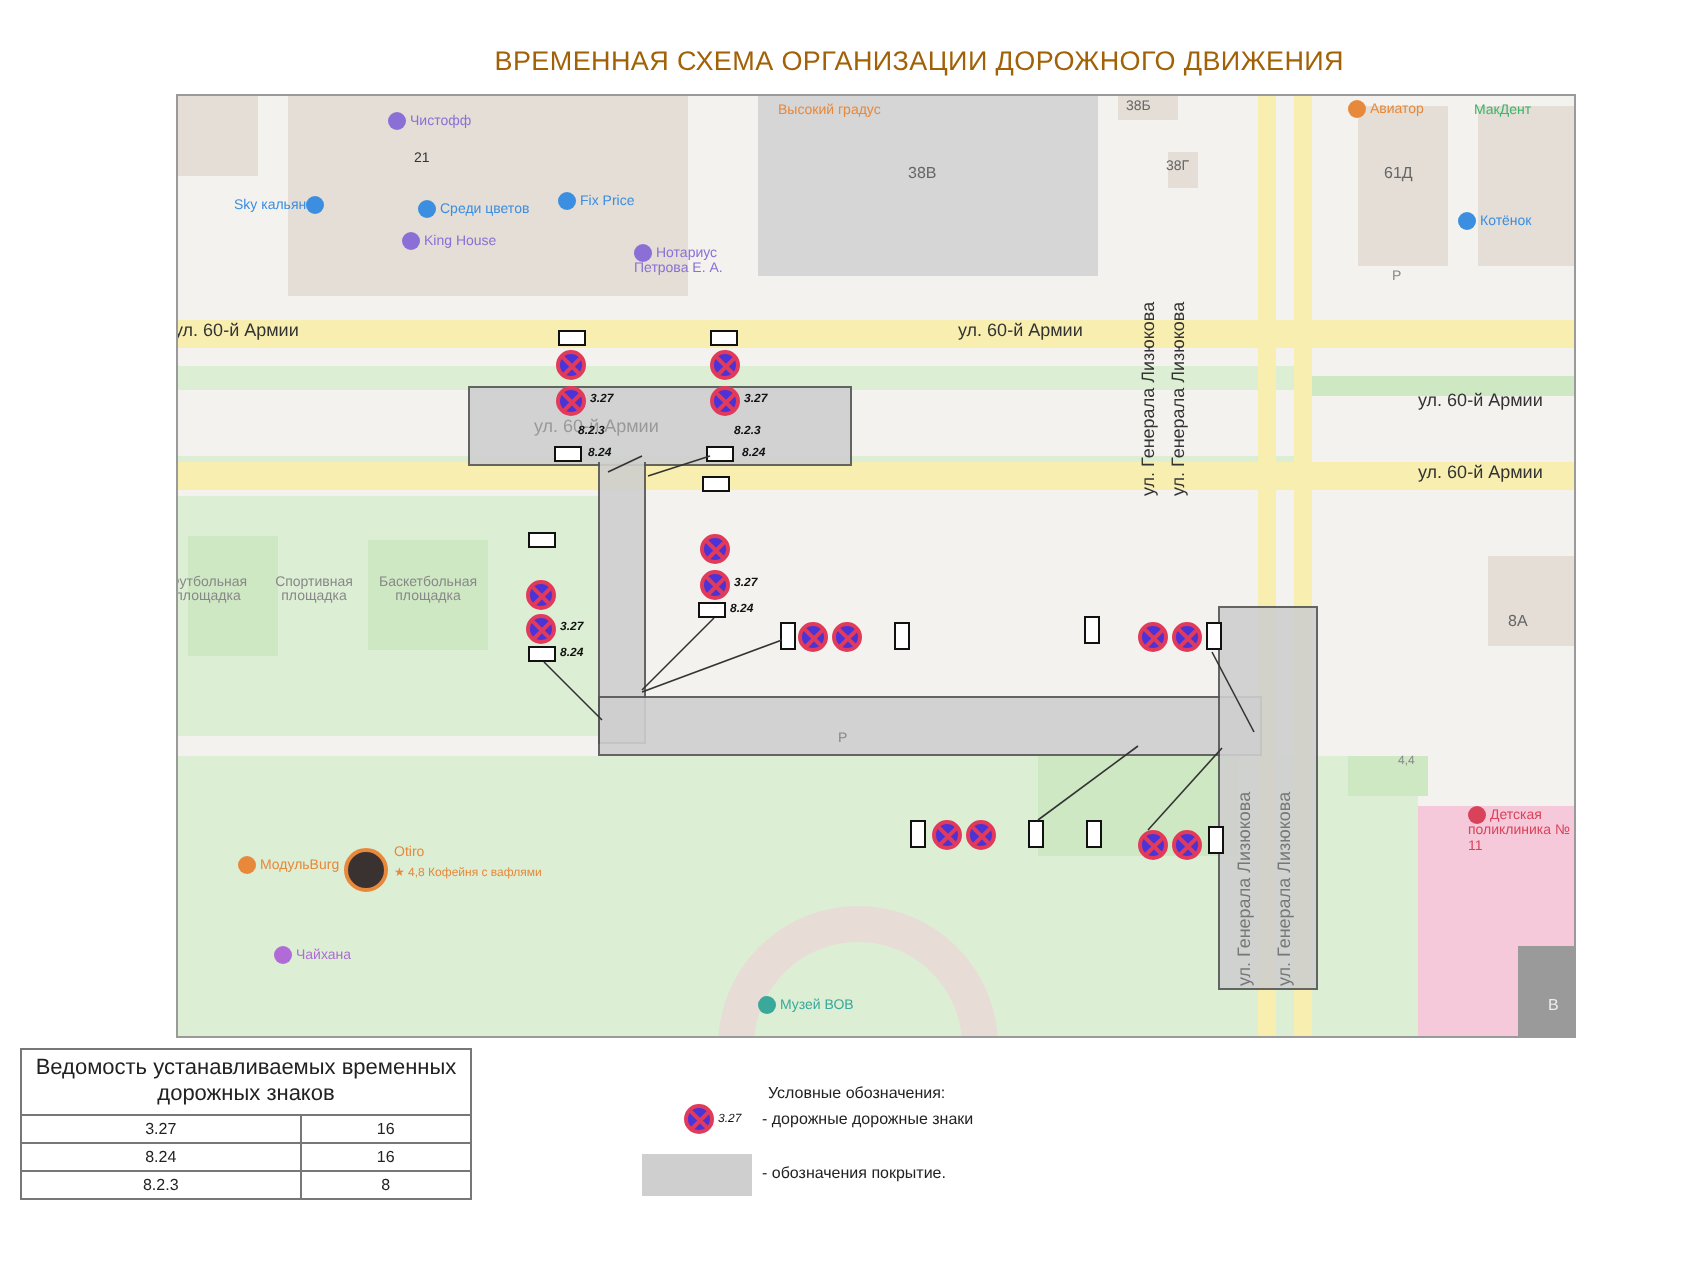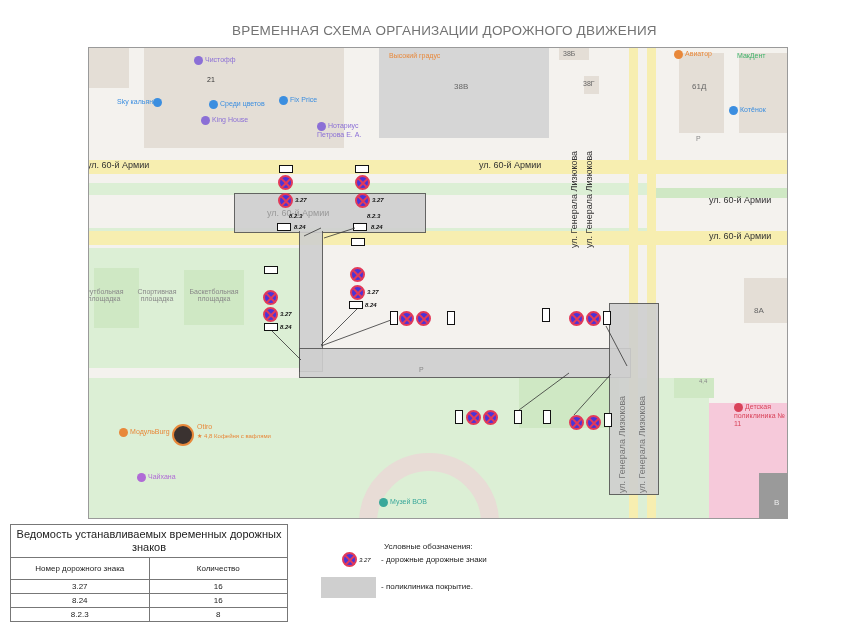--- a/index.html
+++ b/index.html
@@ -1,36 +1,36 @@
 <!DOCTYPE html>
 <html><head>
 <meta charset="utf-8">
 <style>
   html,body{margin:0;padding:0;background:#ffffff;}
   body{width:850px;height:638px;position:relative;overflow:hidden;font-family:"Liberation Sans",sans-serif;}
-  .title{position:absolute;left:232px;top:20px;width:440px;height:22px;font-size:13.5px;color:#737373;letter-spacing:0.2px;text-align:left;line-height:22px;}
+  .title{position:absolute;left:232px;top:20px;width:440px;height:22px;font-size:13.5px;color:#a16207;letter-spacing:0.2px;text-align:right;line-height:22px;}
   .map{position:absolute;left:88px;top:47px;width:698px;height:470px;background:#f4f2ee;border:1px solid #9a9a9a;overflow:hidden;}
   .abs{position:absolute;}
   .bld{position:absolute;background:#e4ded6;}
   .bld.gray{background:#d6d6d6;}
   .green{position:absolute;background:#cfe8c4;}
   .green.light{background:#dcefd5;}
   .road-y{position:absolute;background:#f7eeb0;}
   .lbl{position:absolute;font-size:9px;color:#333;white-space:nowrap;}
   .poi{position:absolute;font-size:7px;white-space:nowrap;}
   .poi .dot{display:inline-block;width:9px;height:9px;border-radius:50%;vertical-align:middle;margin-right:2px;}
   .asph{position:absolute;background:#cfcfcf;border:1px solid #555;opacity:0.9;}
   .sign{position:absolute;width:15px;height:15px;border-radius:50%;background:#4a34d8;border:2px solid #e23a5a;box-sizing:border-box;}
   .sign::before,.sign::after{content:"";position:absolute;left:50%;top:50%;width:13px;height:1.6px;background:#e23a5a;}
   .sign::before{transform:translate(-50%,-50%) rotate(45deg);}
   .sign::after{transform:translate(-50%,-50%) rotate(-45deg);}
   .plate{position:absolute;width:14px;height:8px;background:#fff;border:1.5px solid #111;box-sizing:border-box;}
   .plate.v{width:8px;height:14px;}
   .slbl{position:absolute;font-size:6px;font-style:italic;font-weight:bold;color:#111;}
-  .table{position:absolute;left:10px;top:524px;width:278px;border-collapse:collapse;font-size:8px;color:#222;}
+  .table{position:absolute;left:10px;top:524px;width:226px;border-collapse:collapse;font-size:8px;color:#222;}
   .table td,.table th{border:1px solid #777;text-align:center;padding:2px 2px;font-weight:normal;}
   .table .cap{font-size:11px;line-height:13px;padding:3px 2px;}
   .legend-title{position:absolute;left:384px;top:516px;font-size:8px;color:#222;margin-top:26px;}
   .legend-row{position:absolute;font-size:8px;color:#222;}
 </style>
 </head>
 <body>
 
 <div class="title">ВРЕМЕННАЯ СХЕМА  ОРГАНИЗАЦИИ ДОРОЖНОГО ДВИЖЕНИЯ</div>
 
@@ -175,36 +175,32 @@
     </g>
   </svg>
 </div>
 
 <table class="table">
   <tbody>
       <tr>
         <td class="cap" colspan="2">Ведомость устанавливаемых временных дорожных знаков</td>
       </tr>
   <tr>
-    <th style="width:50%;padding:6px 2px;">Номер дорожного знака</th>
-    <th style="padding:6px 2px;">Количество</th>
-  </tr>
-  <tr>
     <td>3.27</td>
     <td>16</td>
   </tr>
   <tr>
     <td>8.24</td>
     <td>16</td>
   </tr>
   <tr>
     <td>8.2.3</td>
     <td>8</td>
   </tr>
 </tbody>
   </table>
 
 <div class="legend-title">Условные обозначения:</div>
 <div class="sign" style="left:342px;top:552px;"></div>
 <div class="slbl" style="left:359px;top:557px;font-weight:normal;">3.27</div>
 <div class="legend-row" style="left:381px;top:555px;">- дорожные дорожные знаки</div>
 <div class="abs" style="left:321px;top:577px;width:55px;height:21px;background:#cfcfcf;"></div>
-<div class="legend-row" style="left:381px;top:582px;">- поликлиника покрытие.</div>
+<div class="legend-row" style="left:381px;top:582px;">- обозначения покрытие.</div>
 
 </body></html>

